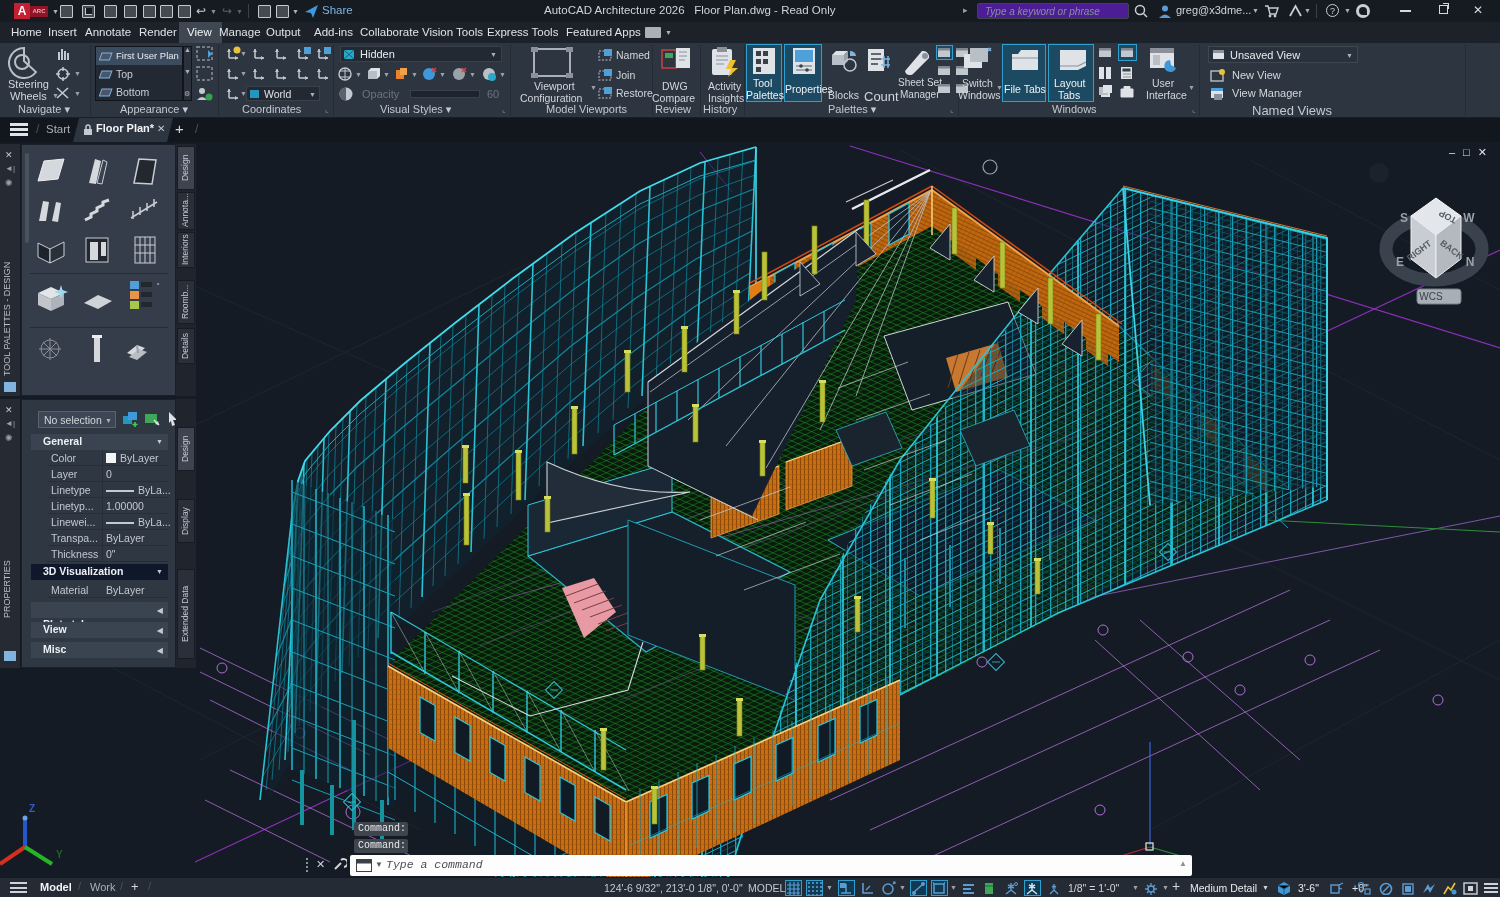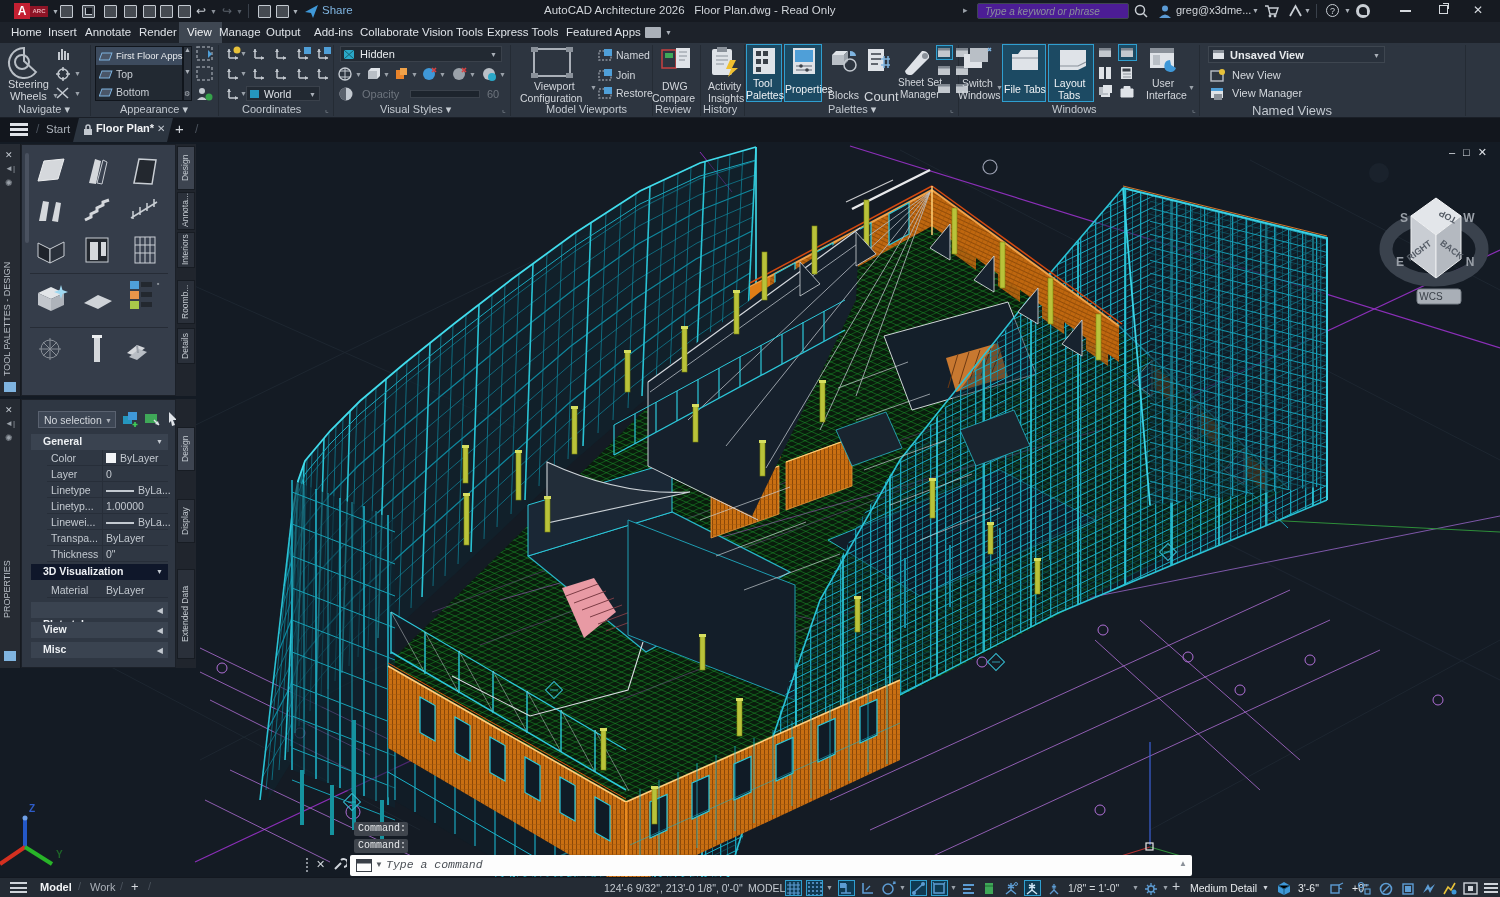--- a/index.html
+++ b/index.html
@@ -559,21 +559,21 @@
       <circle cx="8" cy="8" r="5" fill="none" stroke="#c3c9d0" stroke-width="1.5"></circle>
       <path d="M8,1 v4 M8,11 v4 M1,8 h4 M11,8 h4" stroke="#c3c9d0" stroke-width="1.5"></path>
     </svg>
 <div class="txt" style="left:74px;top:27px;color:#9aa1a9;font-size:7px;">▼</div>
 <svg class="ic" style="left:55px;top:43px;" width="16" height="14">
       <path d="M2,12 L13,2 M2,2 L13,12" stroke="#c3c9d0" stroke-width="1.6"></path>
     </svg>
 <div class="txt" style="left:74px;top:47px;color:#9aa1a9;font-size:7px;">▼</div>
 <div class="abs" style="left:95px;top:3px;width:88px;height:55px;background:#222932;border:1px solid #10151c;">
 <div class="abs" style="left:0;top:0;width:86px;height:18px;background:#3d4b5e;">
-        <span style="position:absolute;left:20px;top:3px;color:#e8ebee;font-size:9.5px;white-space:nowrap;">First Floor Apps</span>
+        <span style="position:absolute;left:20px;top:3px;color:#e8ebee;font-size:9.5px;white-space:nowrap;">First User Plan</span>
       </div>
 <div class="txt" style="left:20px;top:21px;color:#c9ced4;font-size:10.5px;">Top</div>
 <div class="txt" style="left:20px;top:39px;color:#c9ced4;font-size:10.5px;">Bottom</div>
 <svg class="ic" style="left:3px;top:3px;" width="14" height="12">
         <rect x="1" y="3" width="10" height="7" fill="#4a5668" stroke="#7fb4e0" stroke-width="1" transform="skewX(-20) translate(3,0)"></rect>
       </svg>
 <svg class="ic" style="left:3px;top:21px;" width="14" height="12">
         <rect x="1" y="3" width="10" height="7" fill="#4a5668" stroke="#7fb4e0" stroke-width="1" transform="skewX(-20) translate(3,0)"></rect>
       </svg>
 <svg class="ic" style="left:3px;top:39px;" width="14" height="12">
@@ -853,21 +853,21 @@
     </svg>
 <svg class="ic" style="left:1148px;top:3px;" width="34" height="30">
       <rect x="2" y="2" width="24" height="20" fill="#dfe3e8"></rect>
       <rect x="2" y="2" width="24" height="5" fill="#8a919a"></rect>
       <rect x="5" y="9" width="7" height="10" fill="#b9bfc6"></rect>
       <path d="M22,14 a6,6 0 1 0 6,8 l-5,-3 z" fill="#3f98d8"></path>
     </svg>
 <div class="txt" style="left:1152px;top:34px;color:#d3d7dc;font-size:10.5px;">User</div>
 <div class="txt" style="left:1146px;top:46px;color:#d3d7dc;font-size:10.5px;">Interface</div>
 <div class="txt" style="left:1188px;top:41px;color:#9aa1a9;font-size:7px;">▼</div>
-<div class="abs" style="left:1208px;top:3px;width:177px;height:17px;background:#29313c;border:1px solid #3e4650;font-weight:bold;">
+<div class="abs" style="left:1208px;top:3px;width:150px;height:17px;background:#29313c;border:1px solid #3e4650;">
       <svg class="ic" style="left:3px;top:2px;" width="14" height="12">
         <rect x="1" y="1" width="11" height="9" fill="#dfe3e8"></rect>
         <rect x="1" y="1" width="11" height="3" fill="#8a919a"></rect>
       </svg>
       <span style="position:absolute;left:21px;top:2px;color:#e8ebee;font-size:11px;">Unsaved View</span>
       <span style="position:absolute;right:4px;top:5px;color:#aab0b8;font-size:7px;">▼</span>
     </div>
 <svg class="ic" style="left:1210px;top:25px;" width="16" height="16">
       <rect x="1" y="3" width="12" height="10" fill="none" stroke="#b9bfc6" stroke-width="1.4"></rect>
       <circle cx="12" cy="4" r="3" fill="#e8c23a"></circle>

